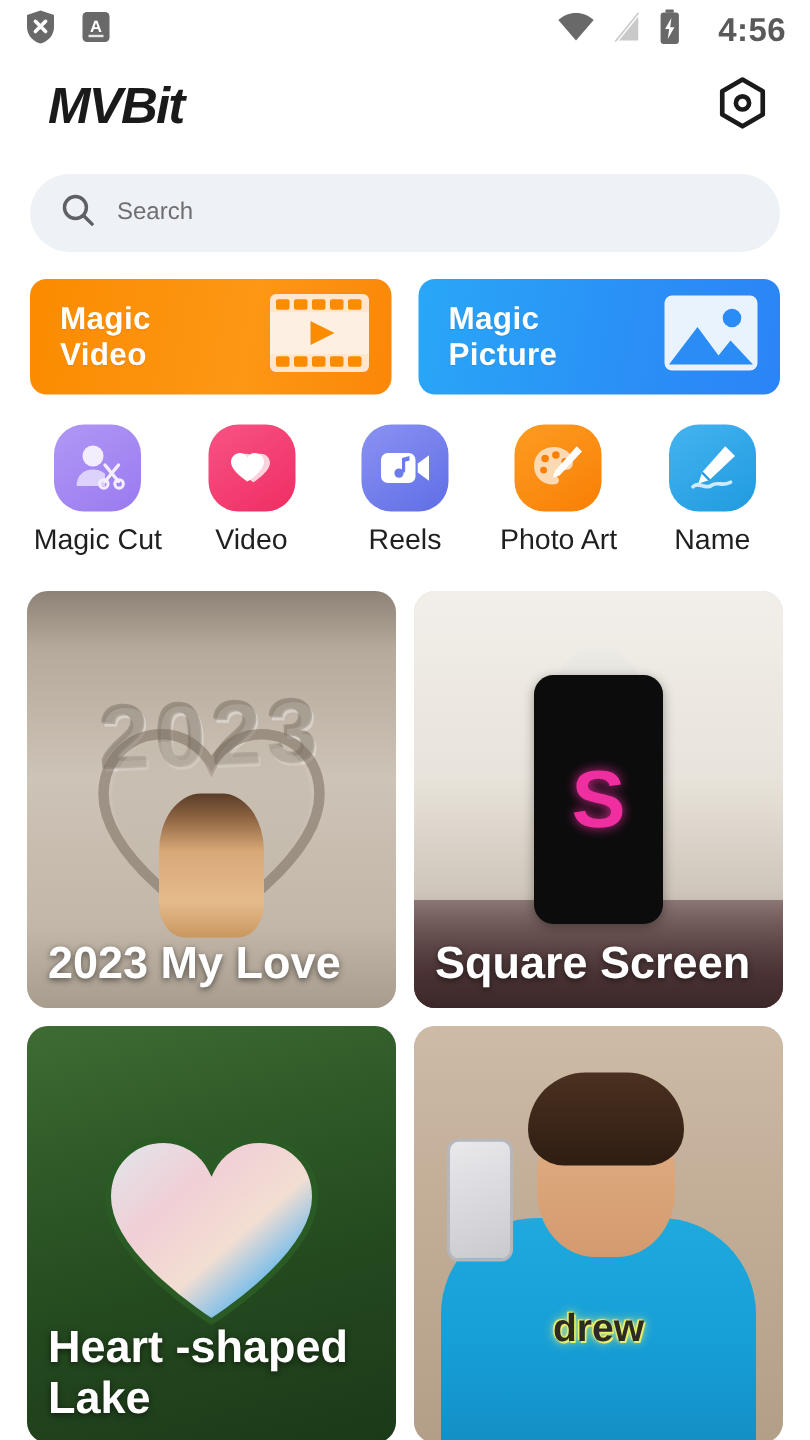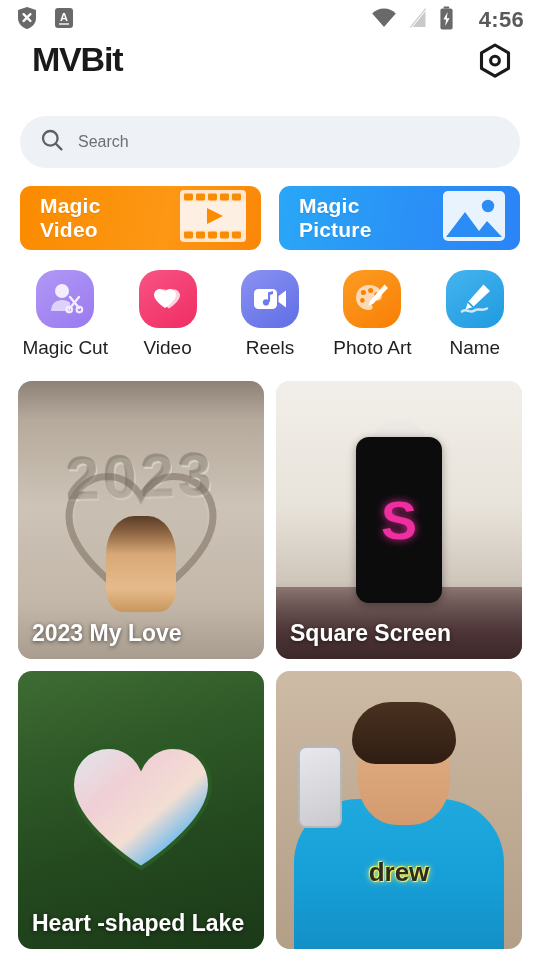--- a/index.html
+++ b/index.html
@@ -21,22 +21,23 @@
   .sb-right { margin-left: auto; display: flex; align-items: center; gap: 11px; }
   .sb-time {
     font-size: 22px; font-weight: bold; color: #5a5a5a;
     letter-spacing: .3px; margin-left: 14px;
   }
   .ico { display: block; }
 
   
   .appbar {
     height: 62px; width: 100%;
-    display: flex; 
+    display: flex; align-items: center;
     padding: 0 22px 0 32px;
+    font-style: italic;
   }
   .logo {
     font-size: 34px; font-weight: 900; color: #1a1a1a;
     letter-spacing: -1.2px;
   }
   .settings-btn {
     margin-left: auto; width: 46px; height: 46px;
     display: flex; align-items: center; justify-content: center;
     cursor: pointer;
   }
@@ -52,21 +53,21 @@
   .search-text {
     font-size: 16px; color: #6e6e73;
   }
 
   
   .banners {
     display: flex; gap: 18px;
     padding: 18px 20px 0 20px;
   }
   .banner {
-    flex: 1; height: 64px; border-radius: 11px;
+    flex: 1; height: 77px; border-radius: 11px;
     display: flex; align-items: center;
     padding: 0 14px 0 20px;
     position: relative; cursor: pointer;
     overflow: hidden;
   }
   .banner.orange { background: linear-gradient(100deg,#fb8b00 0%,#fd9714 60%,#fb8708 100%); }
   .banner.blue   { background: linear-gradient(100deg,#29a7f7 0%,#2a91f6 55%,#2b84f6 100%); }
   .banner-title {
     color: #ffffff; font-size: 21px; font-weight: bold;
     line-height: 1.12; letter-spacing: .2px;
@@ -101,21 +102,21 @@
     padding: 22px 18px 0 18px;
   }
   .card {
     position: relative; height: 278px;
     border-radius: 14px; overflow: hidden;
     cursor: pointer; background: #dcdcdc;
   }
   .card-media { position: absolute; inset: 0; }
   .card-label {
     position: absolute; left: 14px; bottom: 12px;
-    color: #ffffff; font-size: 23px; font-weight: bold;
+    color: #ffffff; font-size: 30px; font-weight: bold;
     text-shadow: 0 1px 4px rgba(0,0,0,.55);
     z-index: 5;
   }
 
   
   .sand { background: linear-gradient(180deg,#8e8276 0%,#b5aa9c 14%,#cdc3b6 45%,#c2b7a9 80%,#a79c8e 100%); }
   .sand-num {
     position: absolute; top: 22%; left: 50%;
     transform: translateX(-50%) rotate(-2deg);
     font-size: 60px; font-weight: bold;

